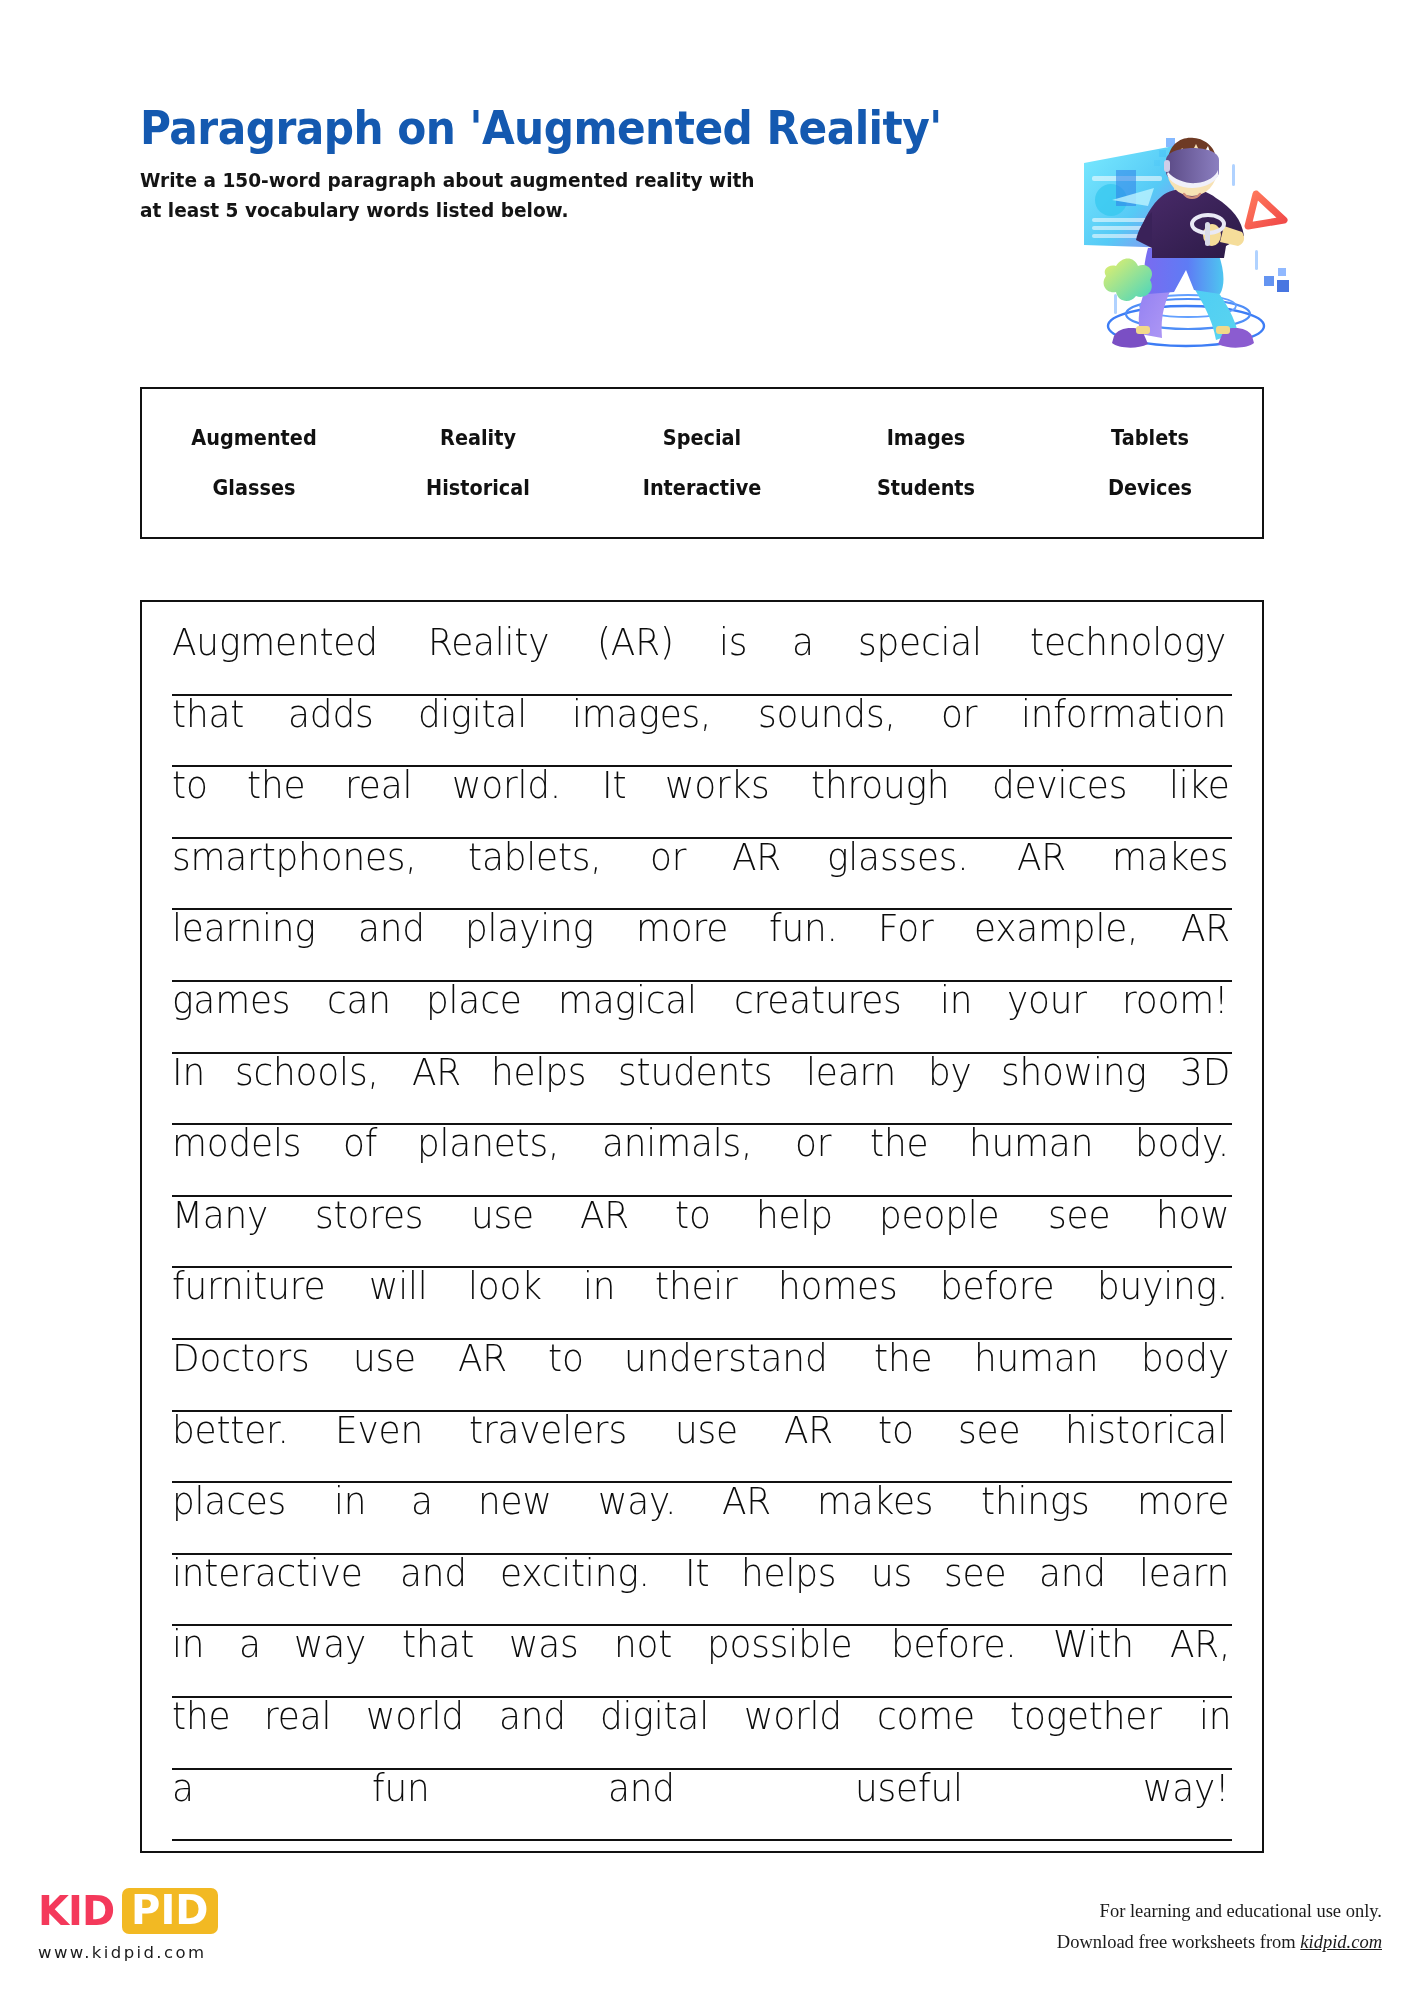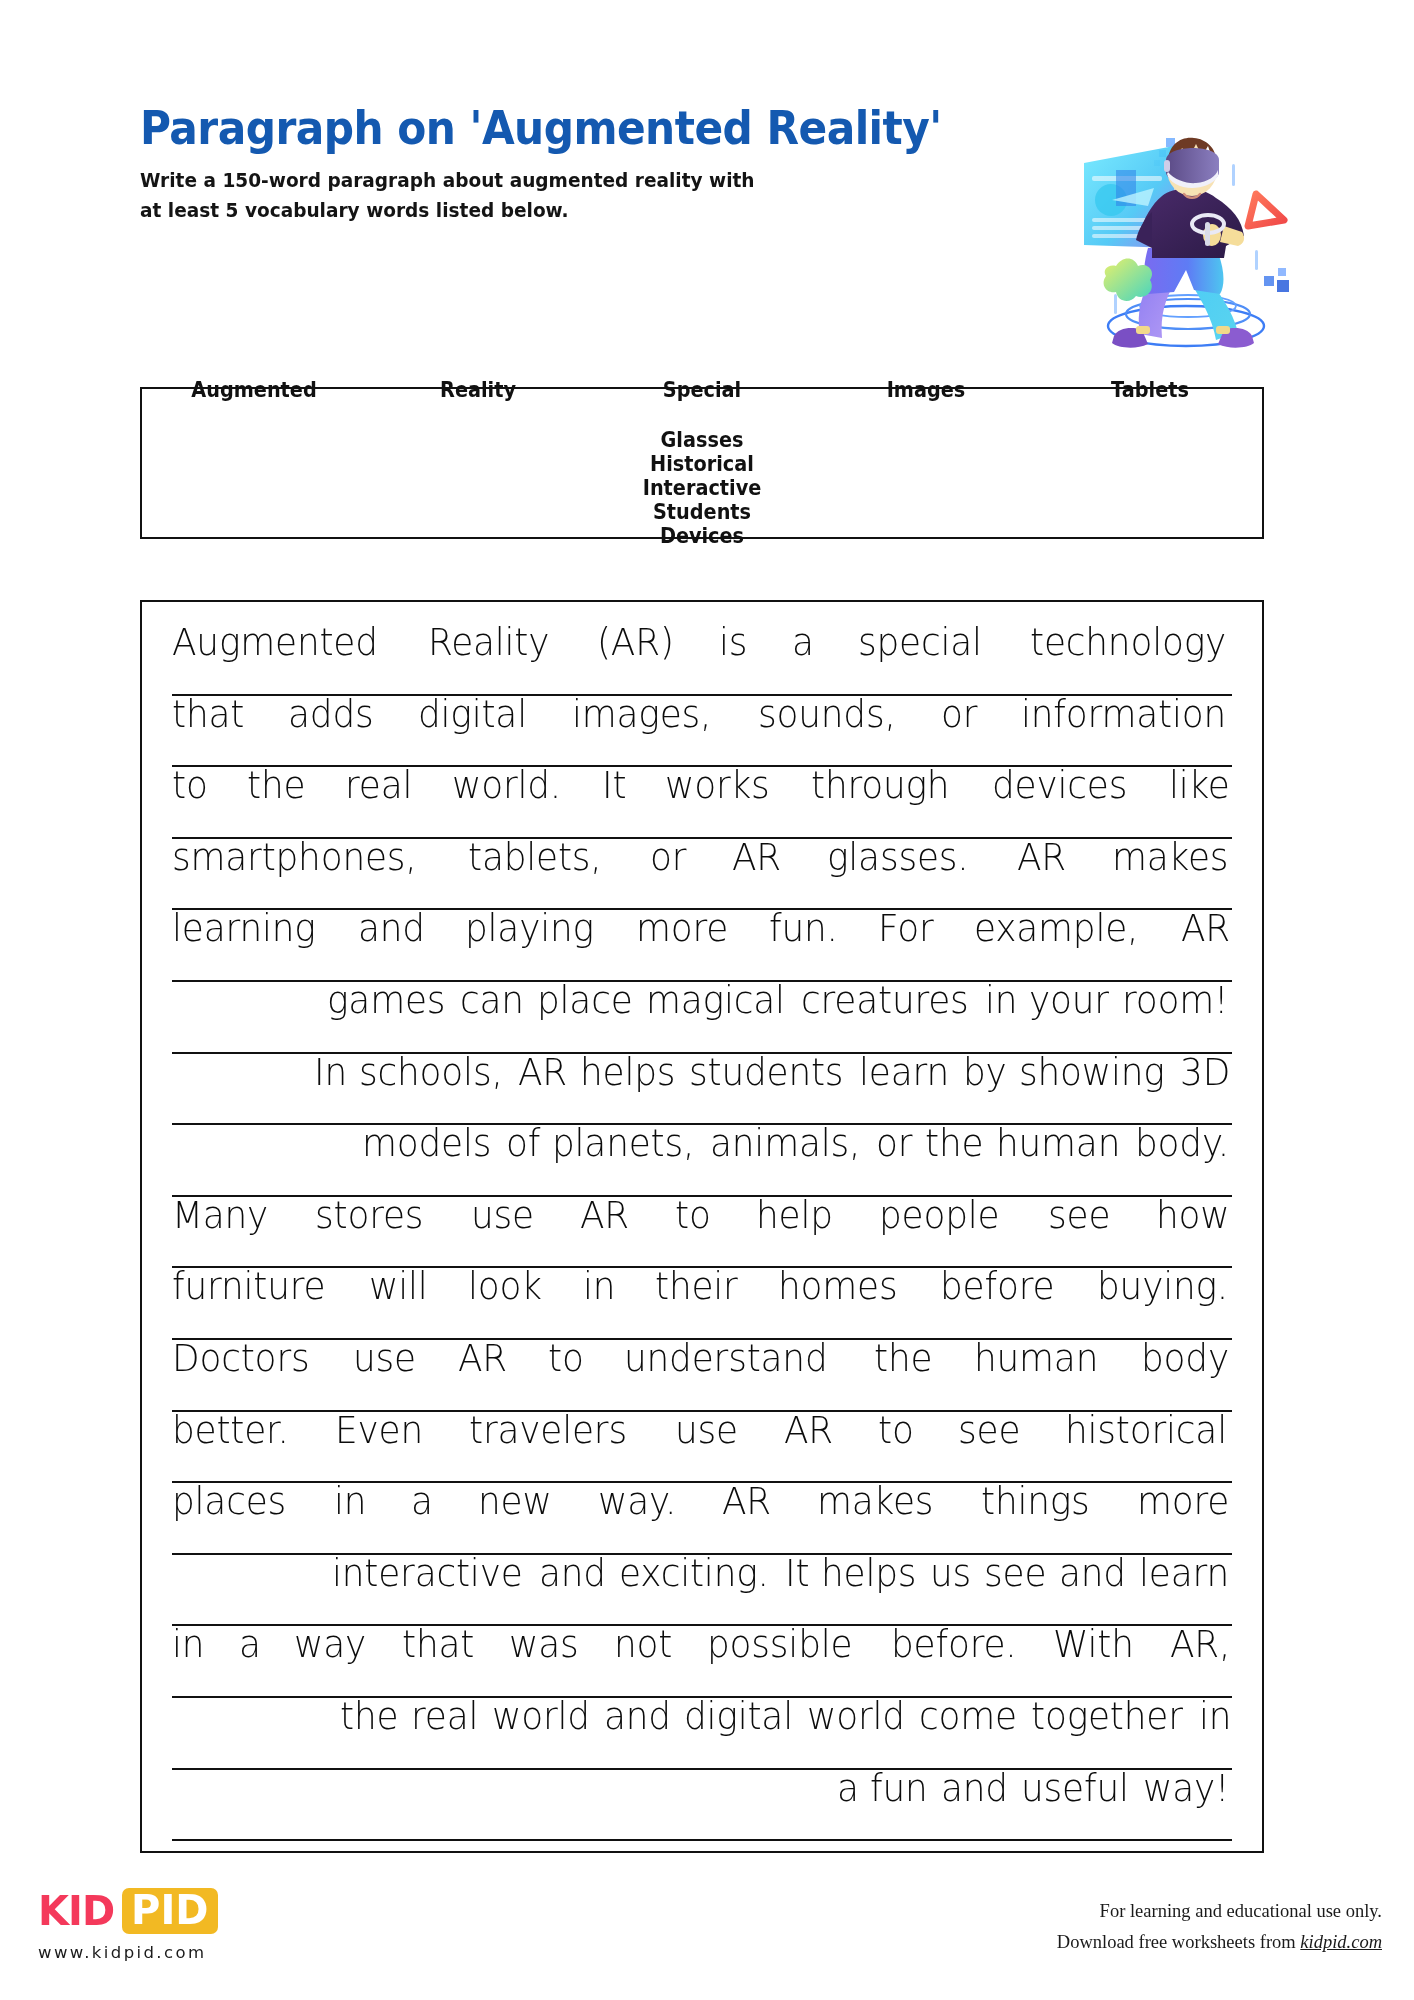--- a/index.html
+++ b/index.html
@@ -67,21 +67,21 @@
     border: 2.2px solid #111;
     box-sizing: border-box;
     display: flex;
     flex-direction: column;
     justify-content: center;
   }
   .vocab-row {
     display: flex;
     width: 100%;
   }
-  .vocab-row + .vocab-row { margin-top: 26px; flex-direction: column; }
+  .vocab-row + .vocab-row { margin-top: 26px; }
   .vocab-cell {
     flex: 1 1 0;
     text-align: center;
     font-family: "DejaVu Sans", sans-serif;
     font-weight: bold;
     font-size: 20.5px;
     color: #111;
     transform: scaleX(0.94);
   }
 
@@ -112,21 +112,21 @@
   }
   .para-line span.w {
     display: inline-block;
     transform: scaleX(0.97);
     transform-origin: left center;
   }
   .para-line.justify {
     justify-content: space-between;
   }
   .para-line.left {
-    justify-content: flex-end;
+    justify-content: space-between;
   }
   .para-line.left span.w + span.w { margin-left: 0.30em; }
 
   
   .footer-logo {
     position: absolute;
     left: 38px;
     top: 1888px;
     width: 260px;
   }

